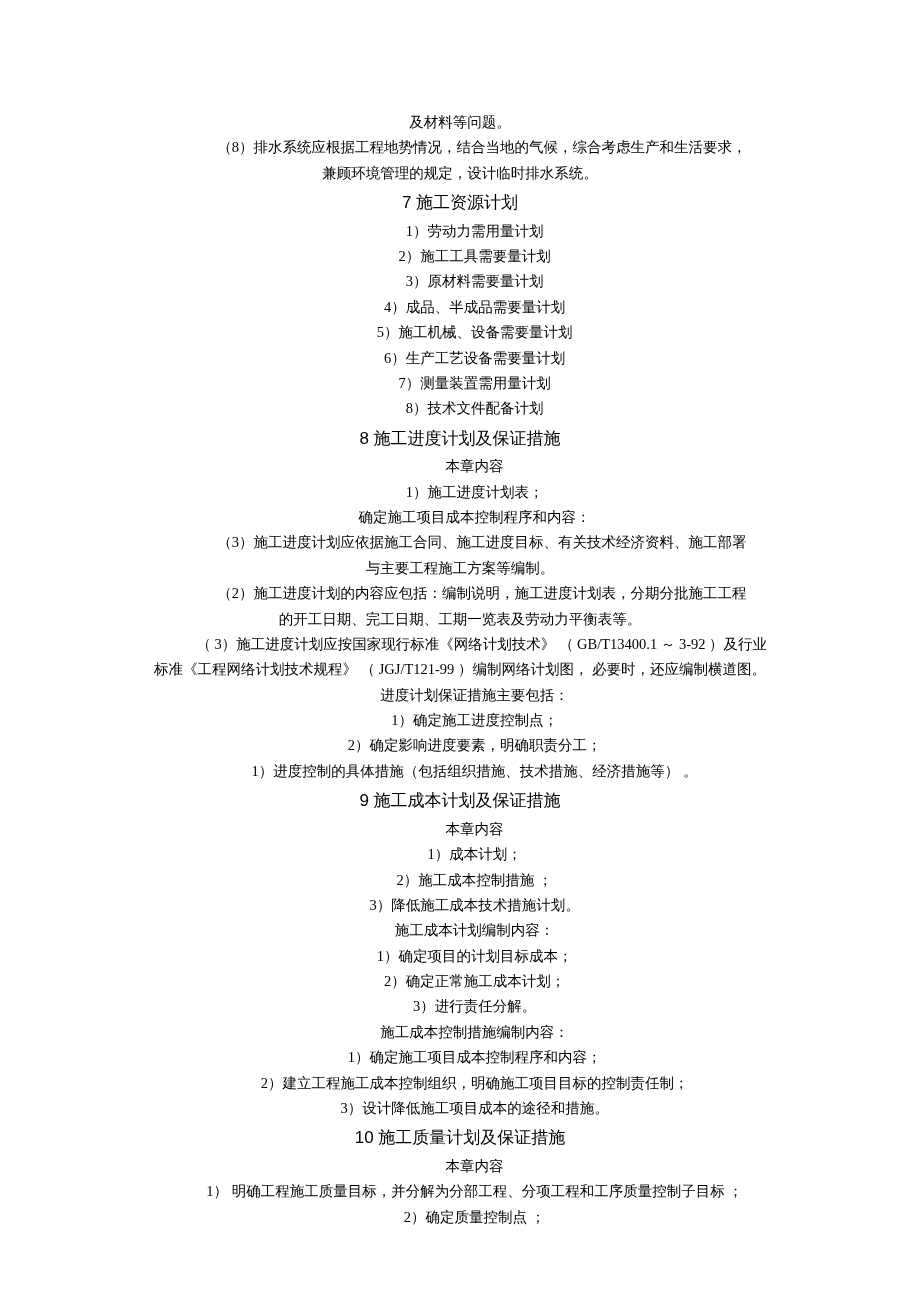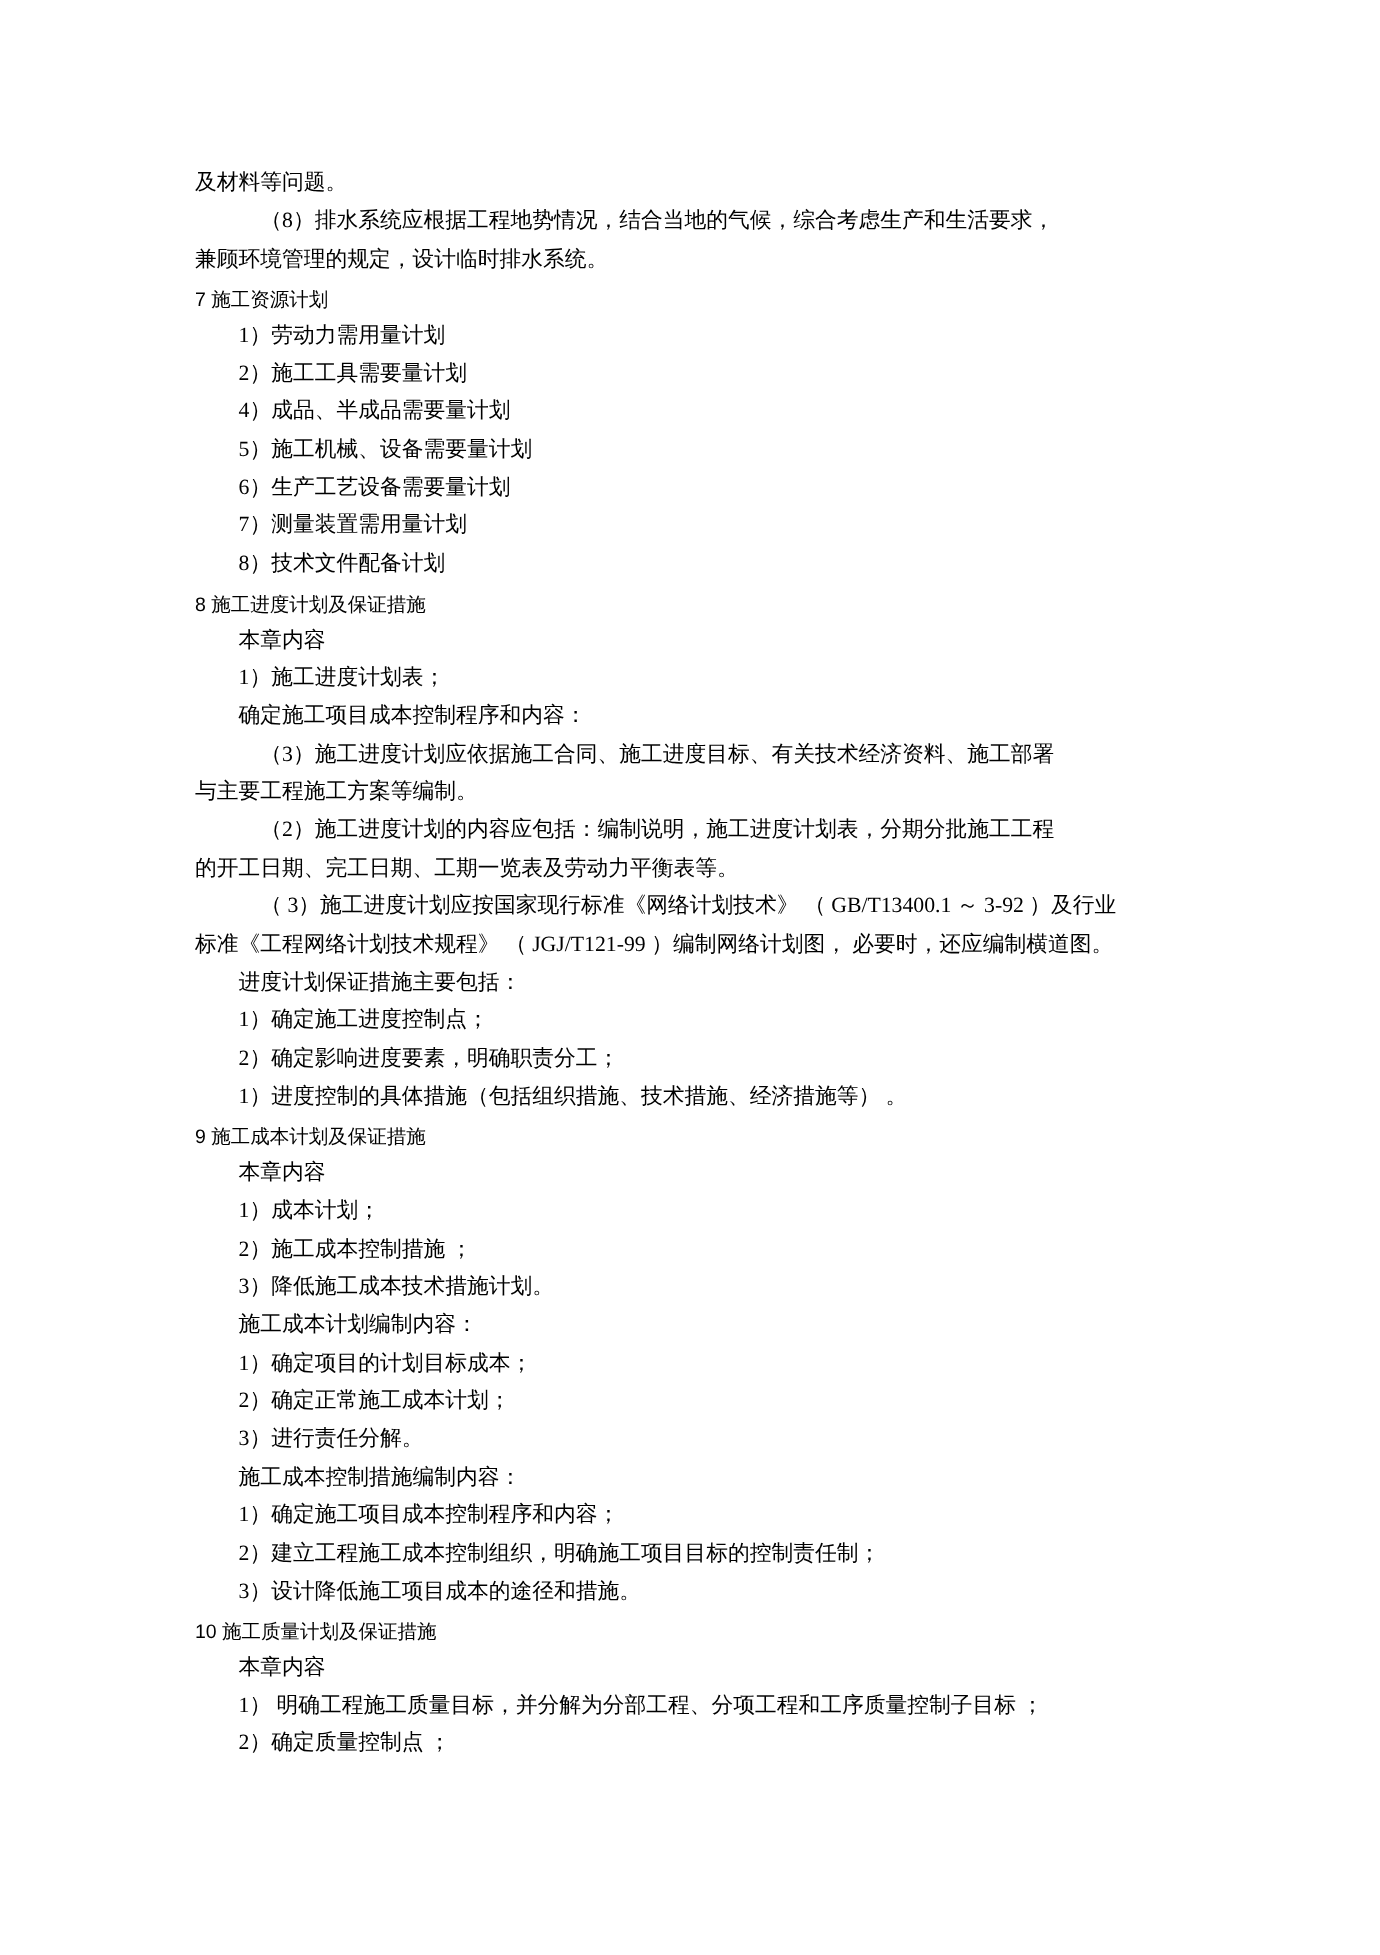--- a/index.html
+++ b/index.html
@@ -11,41 +11,42 @@
     width: 920px;
   }
   .page {
     padding: 110px 130px 200px 130px;
     box-sizing: border-box;
     font-size: 14.5px;
     line-height: 1.75;
   }
   .heading {
     font-family: "Microsoft YaHei", "SimHei", sans-serif;
-    font-size: 13px;
+    font-size: 17px;
     line-height: 1.8;
     margin-top: 2px;
   }
   .indent1 { padding-left: 2em; font-family: Liberation Serif, serif; }
   .indent2 { padding-left: 3em; }
   .wrapline { padding-left: 0em; }
-  .line { display: block; }
+  .line { display: block; text-align: center; }
 </style>
 </head>
 <body>
 
 <div class="page">
 
   <span class="line wrapline">及材料等问题。</span>
   <span class="line indent2">（8）排水系统应根据工程地势情况，结合当地的气候，综合考虑生产和生活要求，</span>
   <span class="line wrapline">兼顾环境管理的规定，设计临时排水系统。</span>
 
   <span class="line heading">7  施工资源计划</span>
   <span class="line indent1">1）劳动力需用量计划</span>
   <span class="line indent1">2）施工工具需要量计划</span>
+  <span class="line indent1">3）原材料需要量计划</span>
   <span class="line indent1">4）成品、半成品需要量计划</span>
   <span class="line indent1">5）施工机械、设备需要量计划</span>
   <span class="line indent1">6）生产工艺设备需要量计划</span>
   <span class="line indent1">7）测量装置需用量计划</span>
   <span class="line indent1">8）技术文件配备计划</span>
 
   <span class="line heading">8  施工进度计划及保证措施</span>
   <span class="line indent1">本章内容</span>
   <span class="line indent1">1）施工进度计划表；</span>
   <span class="line indent1">确定施工项目成本控制程序和内容：</span>

